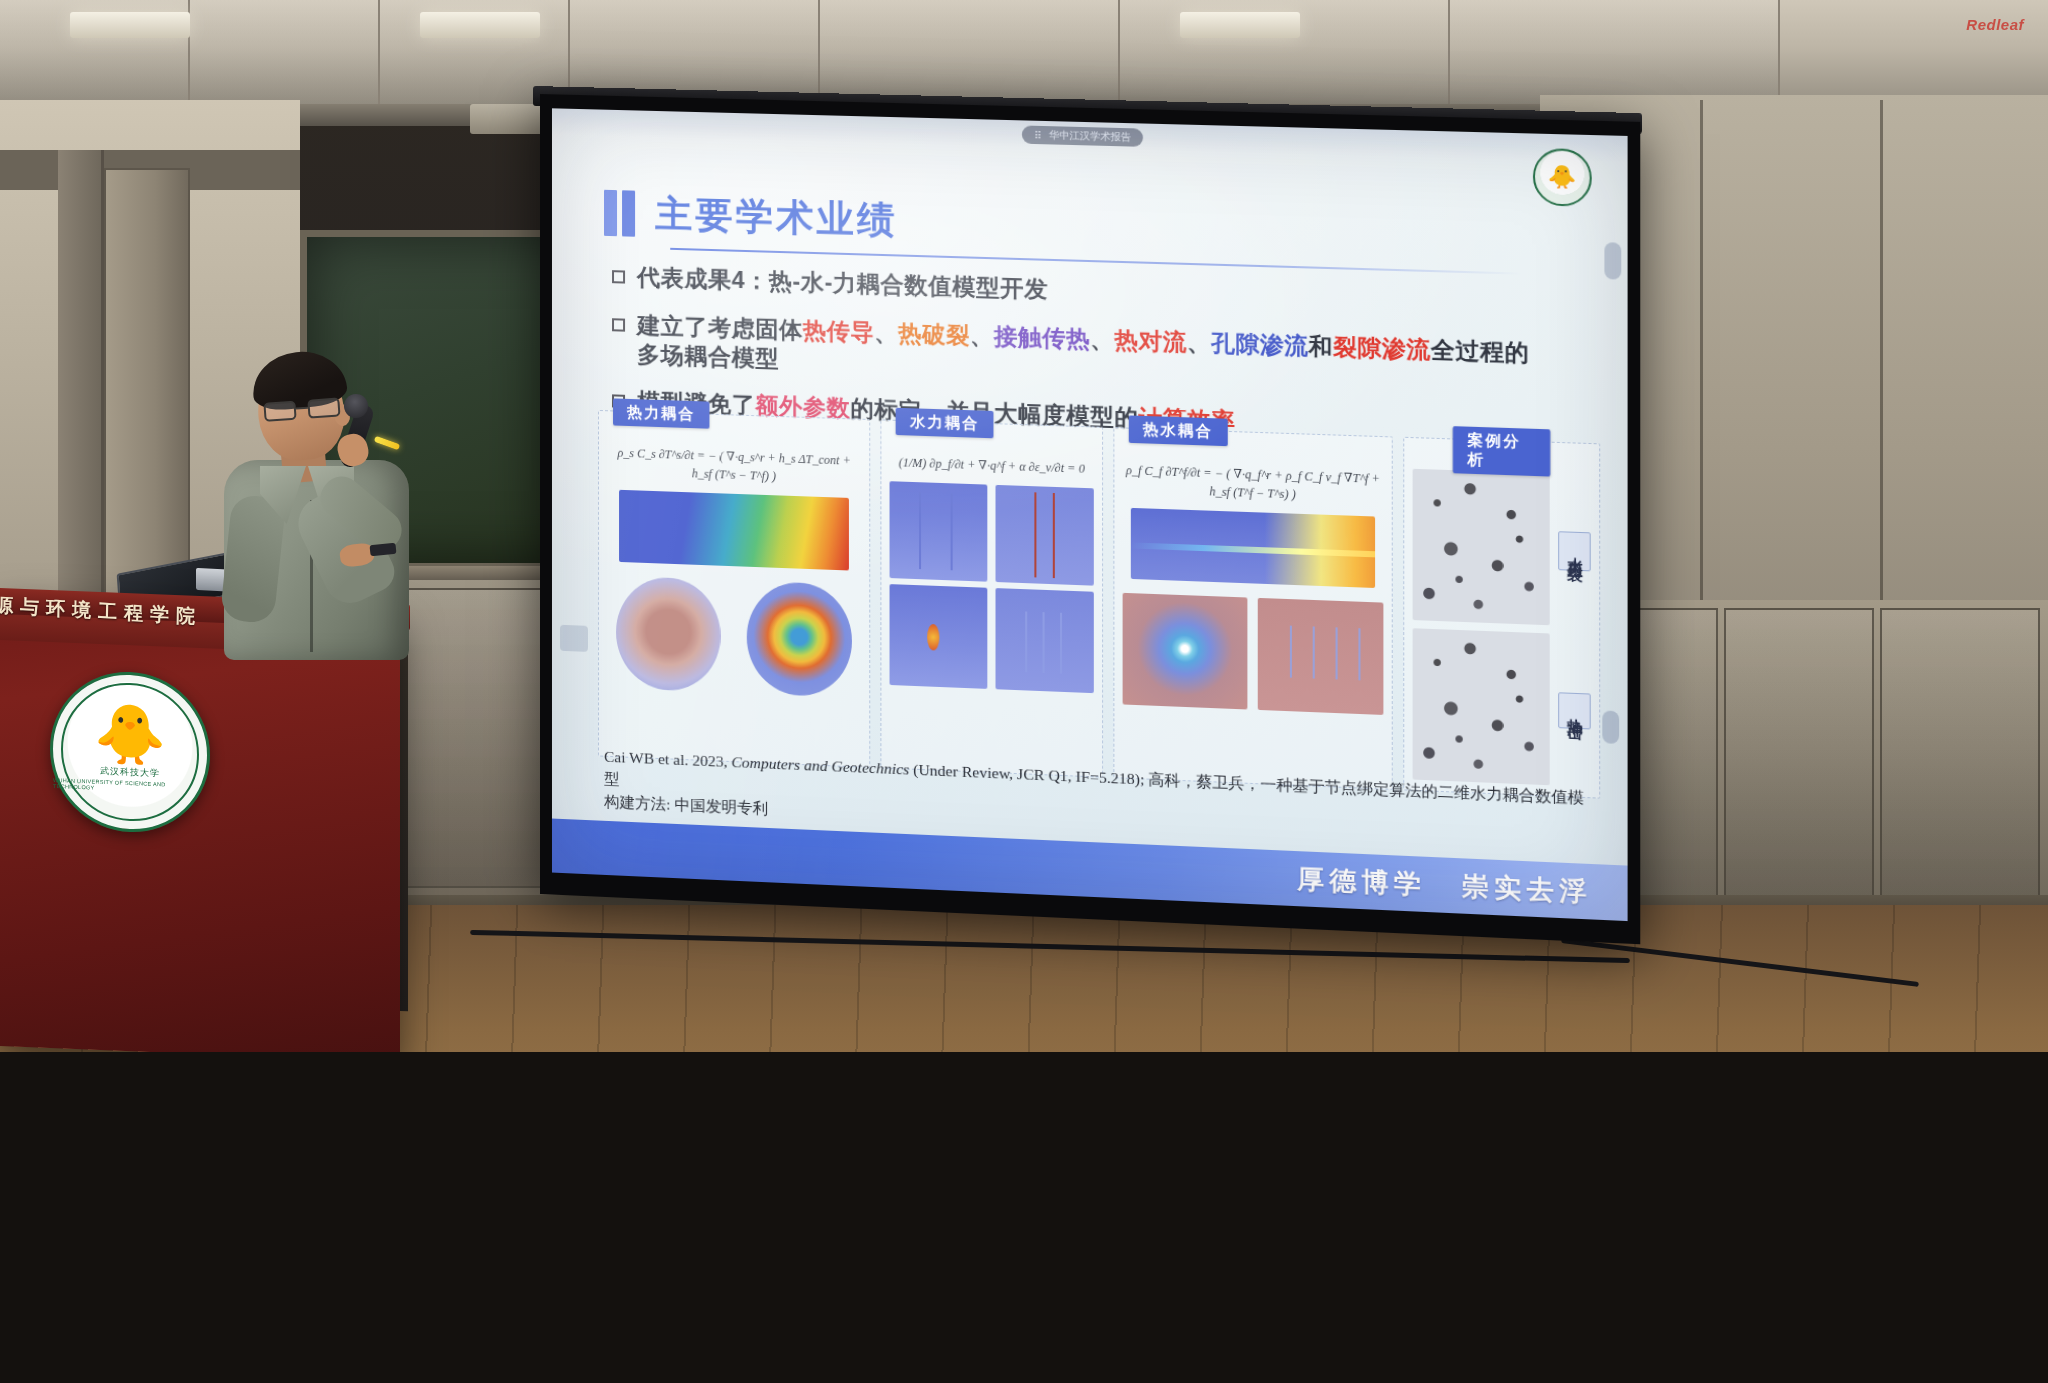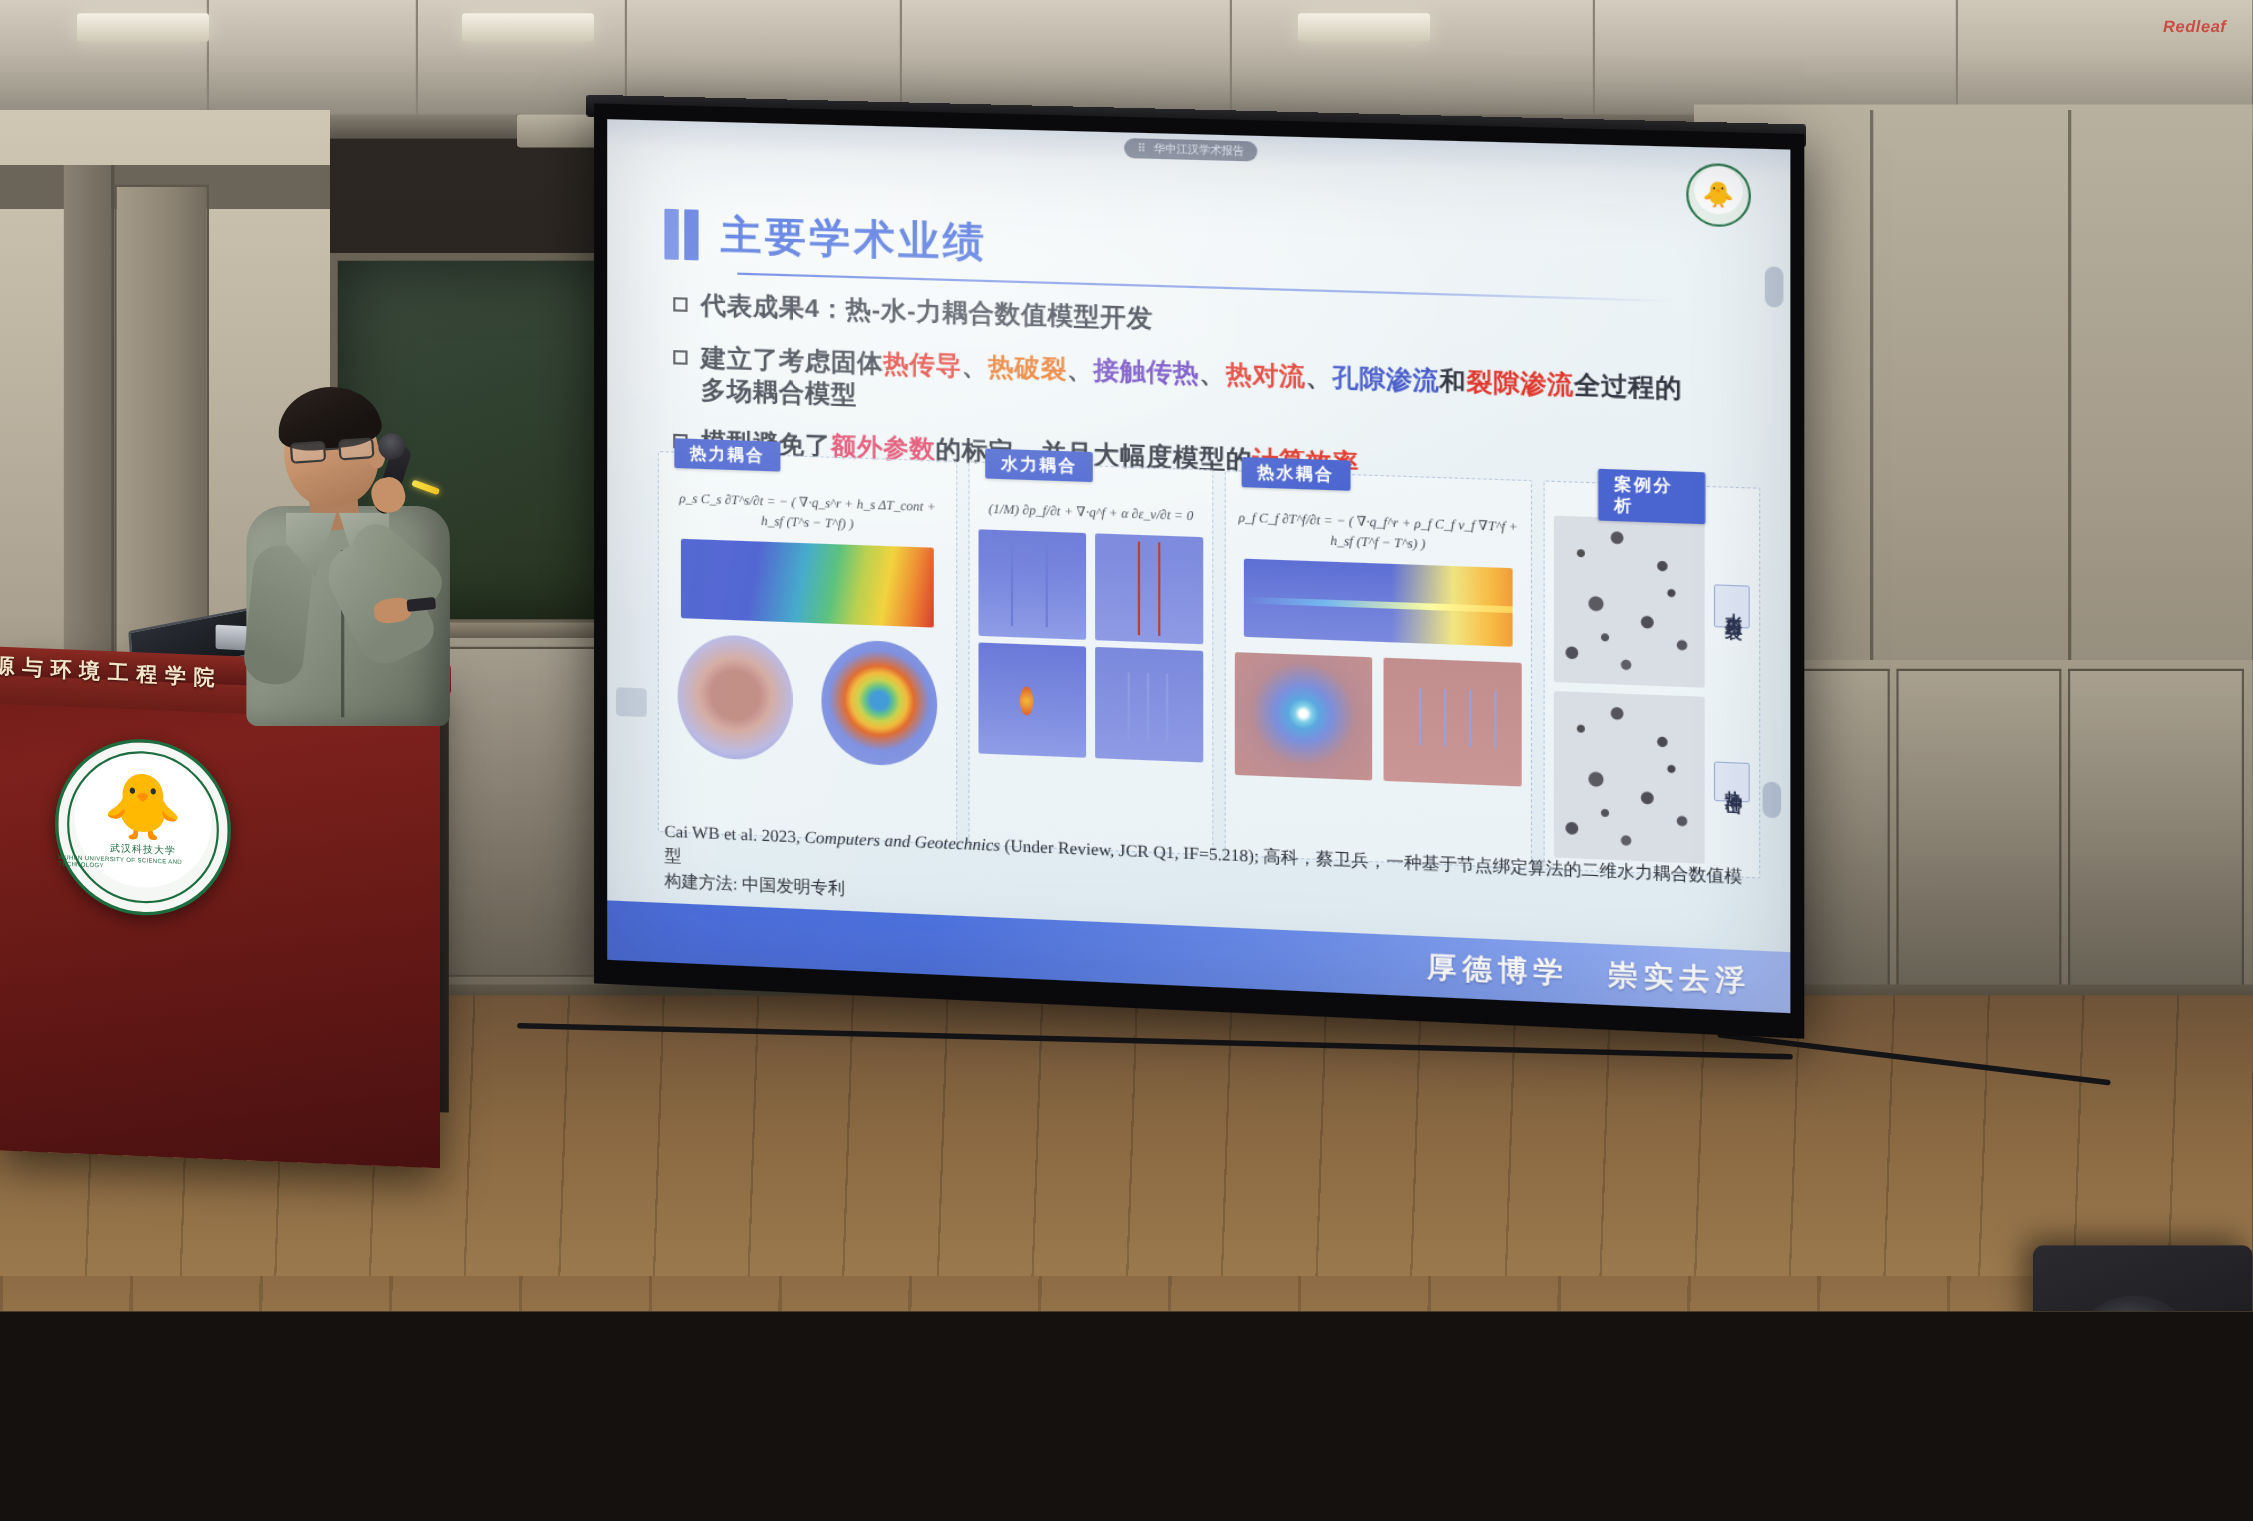--- a/index.html
+++ b/index.html
@@ -3,21 +3,21 @@
 <meta charset="utf-8">
 <title>Lecture Hall Presentation</title>
 <style>
   * { box-sizing: border-box; margin: 0; padding: 0; }
   html, body {
     width: 2048px; height: 1383px;
     overflow: hidden;
     font-family: "Liberation Sans", "DejaVu Sans", sans-serif;
     background: #14110e;
   }
-  #scene { position: relative; width: 2048px; height: 1192px; overflow: hidden; }
+  #scene { position: relative; width: 2048px; height: 1052px; overflow: hidden; }
 
   
   .room-back {
     position: absolute; inset: 0;
     background:
       linear-gradient(180deg, #3a332c 0%, #2c2722 10%, #262220 40%, #201d1a 70%, #1b1815 100%);
   }
   
   .ceiling {
     position: absolute; left: 0; top: 0; width: 2048px; height: 120px;

